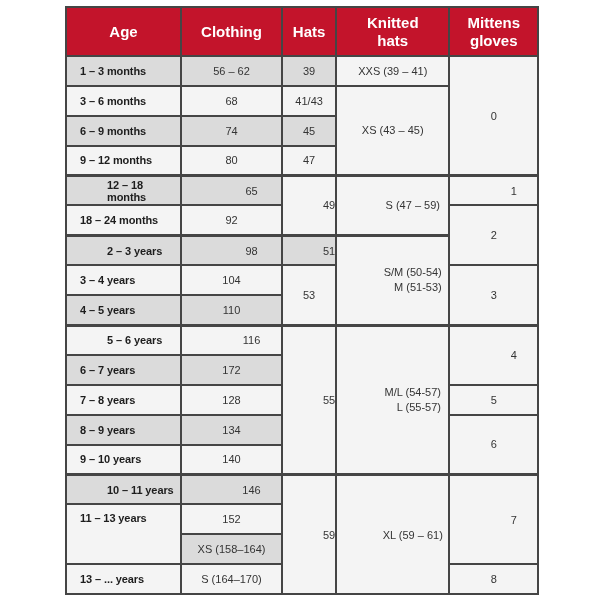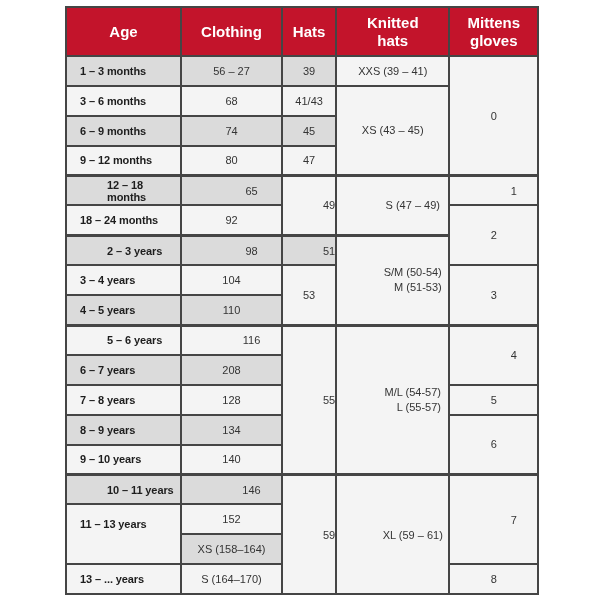--- a/index.html
+++ b/index.html
@@ -31,21 +31,21 @@
     font-size:11px;color:var(--text-value,#343434);
     text-align:center;vertical-align:middle;padding:0;
   }
   td.age{
     text-align:left;padding-left:13px;font-weight:700;
     color:var(--text-dark,#1d1d1d);letter-spacing:-0.1px;
   }
   td.g{background:var(--row-gray,#dbdbdb);}
   td.w{background:var(--row-white,#f4f4f4);margin-top:23px;}
   tr.sect td{border-top-width:3px;padding-left:40px;}
-  td.vtop{vertical-align:top;padding-top:13px;}
+  td.vtop{vertical-align:top;padding-top:7px;}
   .ml{display:inline-block;text-align:right;line-height:1.35;}
 </style>
 </head>
 <body>
 
 <div class="stage">
   <table class="size">
     <colgroup>
       <col class="c-age">
         <col class="c-clothing">
@@ -70,21 +70,21 @@
           </th>
           <th>
             <div>Mittens</div>
             <div>gloves</div>
           </th>
         </tr>
     </thead>
     <tbody>
         <tr>
           <td class="g age">1 – 3 months</td>
-          <td class="g">56 – 27</td>
+          <td class="g">56 – 62</td>
           <td class="g">39</td>
           <td class="w">XXS (39 – 41)</td>
           <td rowspan="4" class="w">0</td>
         </tr>
         <tr>
           <td class="w age">3 – 6 months</td>
           <td class="w">68</td>
           <td class="w">41/43</td>
           <td rowspan="3" class="w">XS (43 – 45)</td>
         </tr>
@@ -95,21 +95,21 @@
         </tr>
         <tr>
           <td class="w age">9 – 12 months</td>
           <td class="w">80</td>
           <td class="w">47</td>
         </tr>
         <tr class="sect">
           <td class="g age">12 – 18 months</td>
           <td class="g">65</td>
           <td rowspan="2" class="w">49</td>
-          <td rowspan="2" class="w">S (47 – 49)</td>
+          <td rowspan="2" class="w">S (47 – 59)</td>
           <td class="w">1</td>
         </tr>
         <tr>
           <td class="w age">18 – 24 months</td>
           <td class="w">92</td>
           <td rowspan="2" class="w">2</td>
         </tr>
         <tr class="sect">
           <td class="g age">2 – 3 years</td>
           <td class="g">98</td>
@@ -128,21 +128,21 @@
         </tr>
         <tr class="sect">
           <td class="w age">5 – 6 years</td>
           <td class="w">116</td>
           <td rowspan="5" class="w">55</td>
           <td rowspan="5" class="w"><span class="ml"><div>M/L (54-57)</div><div>L (55-57)</div></span></td>
           <td rowspan="2" class="w">4</td>
         </tr>
         <tr>
           <td class="g age">6 – 7 years</td>
-          <td class="g">208</td>
+          <td class="g">172</td>
         </tr>
         <tr>
           <td class="w age">7 – 8 years</td>
           <td class="w">128</td>
           <td class="w">5</td>
         </tr>
         <tr>
           <td class="g age">8 – 9 years</td>
           <td class="g">134</td>
           <td rowspan="2" class="w">6</td>

